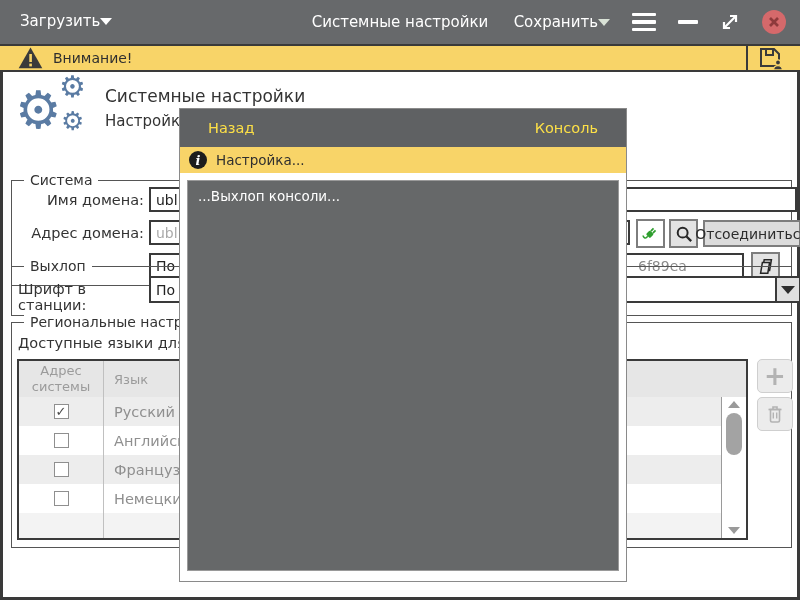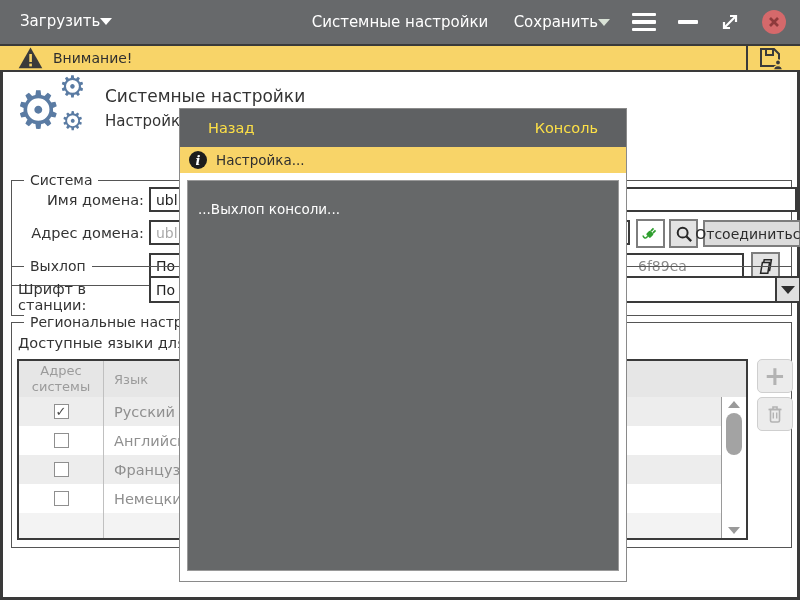--- a/index.html
+++ b/index.html
@@ -82,21 +82,21 @@
   .side-btn.plus { top:36px; font-size:26px; color:#b3b3b3; font-weight:bold; line-height:26px; }
   .side-btn.trash { top:74px; }
 
   
   .modal { position:absolute; left:176px; top:36px; width:448px; height:474px; background:#fff; border:1px solid #8a8a8a; z-index:10; }
   .modal-header { position:absolute; left:0; top:0; right:0; height:38px; background:#5f6163; color:#fde047; display:flex; align-items:center; justify-content:space-between; padding:12px 28px; font-size:14.5px; }
   .modal-header .mh-btn { cursor:pointer; }
   .modal-info { position:absolute; left:0; top:38px; right:0; height:26px; background:#f8d468; display:flex; align-items:center; }
   .info-icon { margin-left:9px; width:18px; height:18px; border-radius:50%; background:#1d1d1d; color:#fff; font-size:13px; font-family:"DejaVu Serif", serif; font-style:italic; font-weight:bold; display:flex; align-items:center; justify-content:center; }
   .modal-info span.txt { margin-left:9px; font-size:13.5px; color:#2f2f2f; }
-  .modal-console { position:absolute; left:7px; top:71px; width:432px; height:391px; background:#666869; border:1px solid #9a9a9a; color:#fff; font-size:13.5px; padding:20px 10px; }
+  .modal-console { position:absolute; left:7px; top:71px; width:432px; height:391px; background:#666869; border:1px solid #9a9a9a; color:#fff; font-size:13.5px; padding:7px 10px; }
 </style>
 </head>
 <body>
 
 <div class="window">
 
   <div class="titlebar">
     <div class="tb-left">
       <span>Загрузить</span>
       <span class="caret-down"></span>

